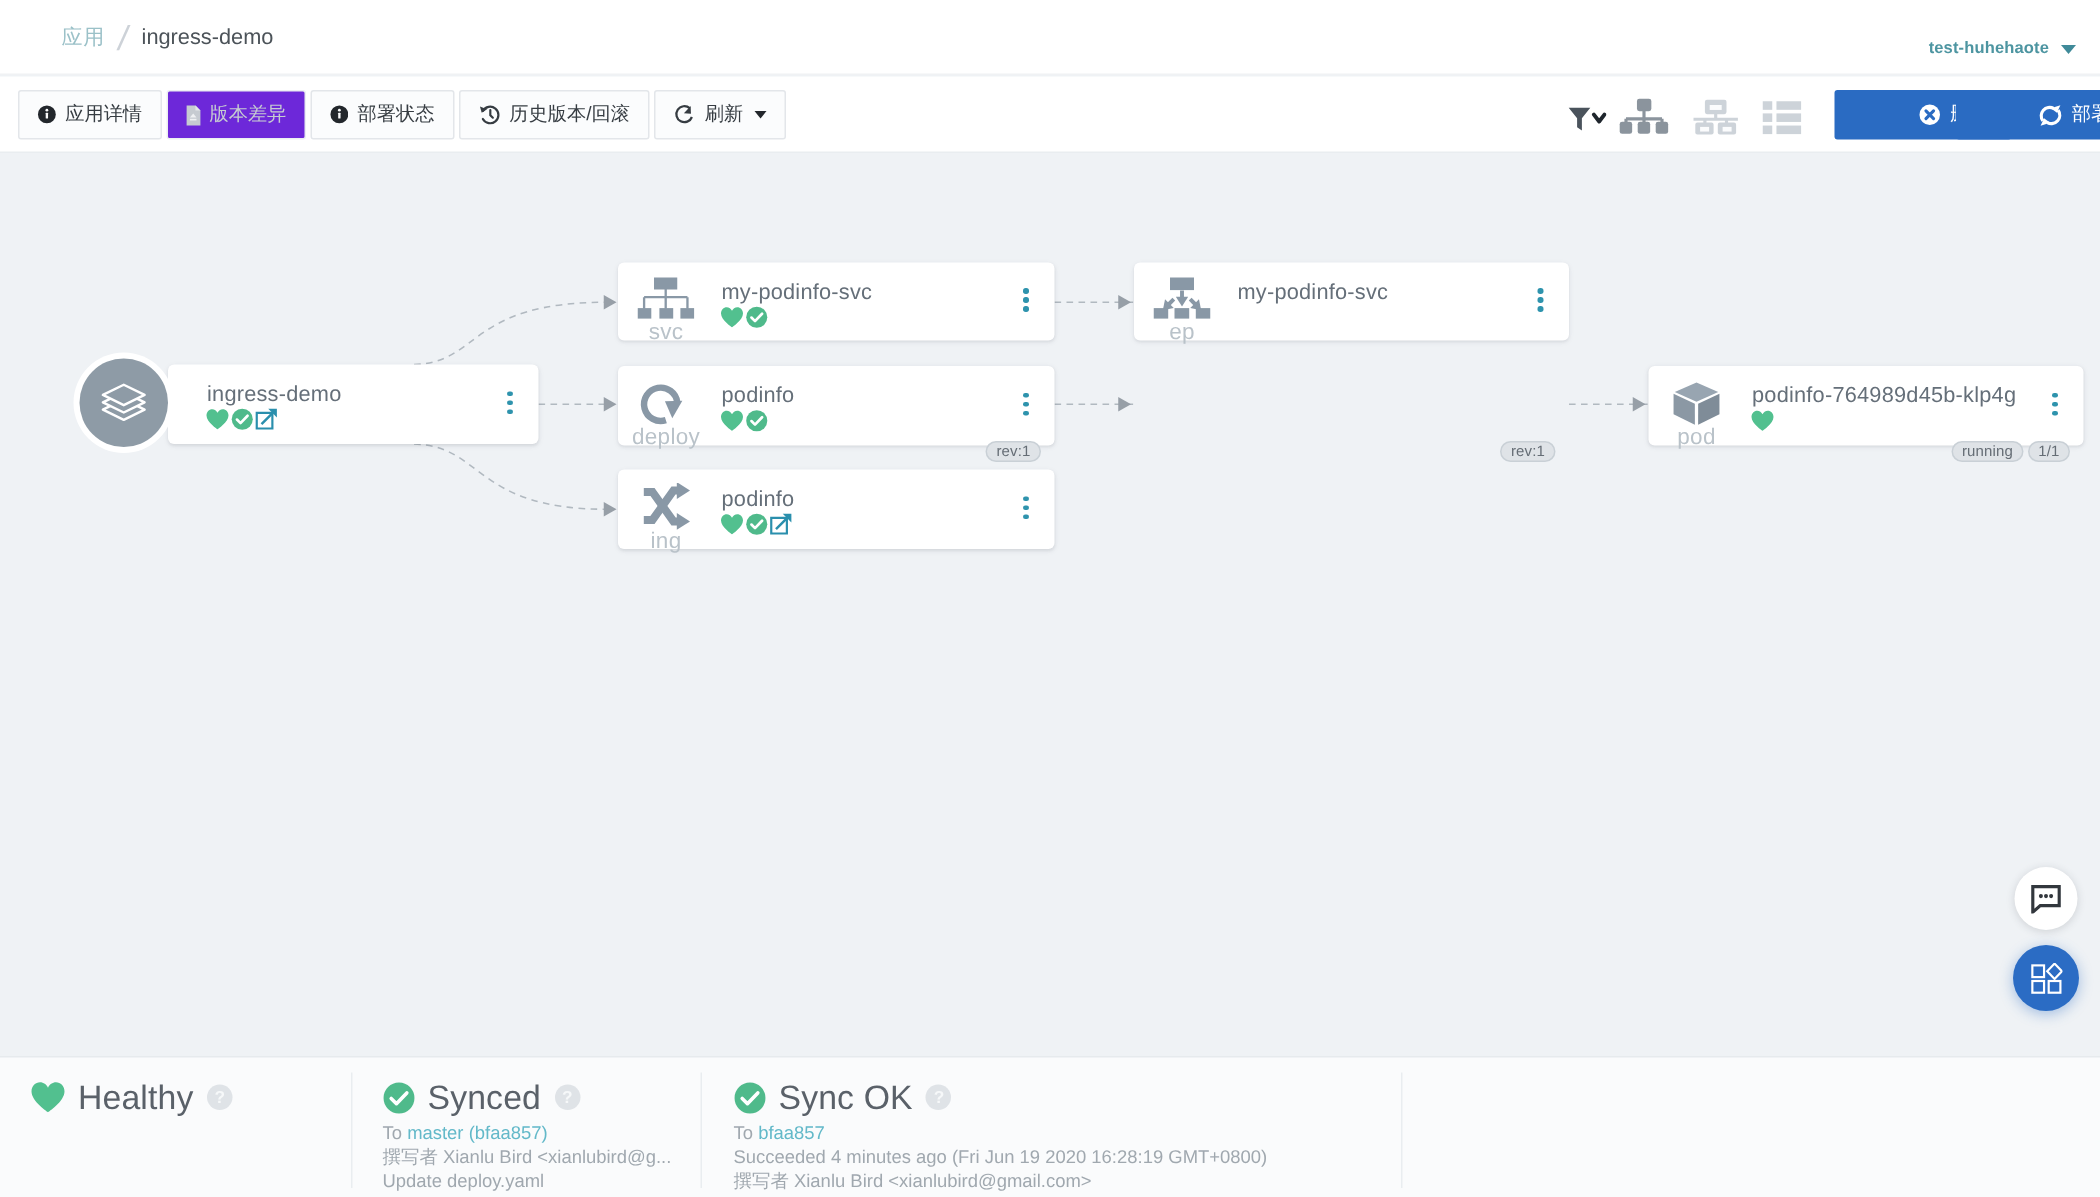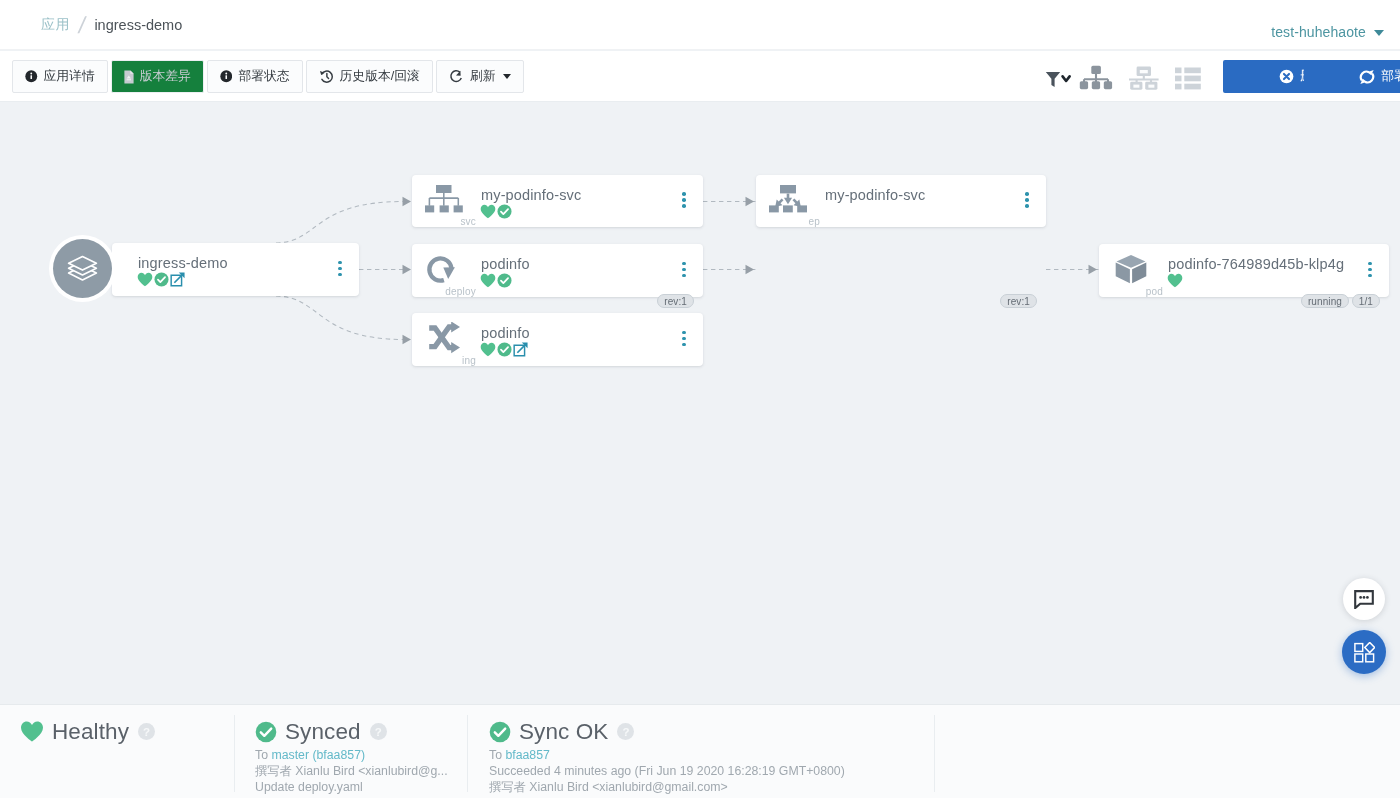--- a/index.html
+++ b/index.html
@@ -10,55 +10,55 @@
   
   .topbar{position:absolute;left:0;top:0;width:1400px;height:50px;background:#fff;
           border-bottom:1px solid #f0f2f4;box-sizing:border-box;}
   .crumb{position:absolute;left:20px;top:0;height:50px;display:flex;align-items:center;
          font-size:14px;}
   .crumb-root{color:#9bc1c8;cursor:pointer;letter-spacing:.5px;margin-left:21px;}
   .crumb-sep{color:#cdd2d8;margin:0 9px;font-size:23px;font-weight:300;
              transform:skewX(-10deg);display:inline-block;line-height:20px;}
   .crumb-cur{color:#4c5359;font-size:14.5px;}
   .user{position:absolute;right:16px;top:0;height:64px;display:flex;align-items:center;
-        color:#4d95a1;font-size:14px;cursor:pointer;letter-spacing:.1px;}
+        color:#4d95a1;font-size:11px;cursor:pointer;letter-spacing:.1px;font-weight:bold;}
   .user .caret{margin-left:8px;width:0;height:0;border-left:5.5px solid transparent;
                border-right:5.5px solid transparent;border-top:6.5px solid #3f8a99;display:inline-block;
                position:relative;top:1px;}
 
   
   .toolbar{position:absolute;left:0;top:51px;width:1400px;height:51px;background:#fff;
            border-bottom:1px solid #e9edf0;box-sizing:border-box;}
   .btngroup{position:absolute;left:12px;top:9px;display:flex;}
   .tbtn{height:33px;box-sizing:border-box;border:1px solid #e3e6ea;background:#fbfcfd;
         display:flex;align-items:center;padding:0 12px;font-size:12.8px;color:#363c42;
         cursor:pointer;margin-right:3px;border-radius:2px;white-space:nowrap;
         letter-spacing:0;}
-  .tbtn.disabled{color:#c6cbd1;background:#15803d;border-color:#eceff2;cursor:default;}
+  .tbtn.disabled{color:#c6cbd1;background:#6d28d9;border-color:#eceff2;cursor:default;}
   .tbtn svg{flex:none;display:block;}
   .tbtn .lbl{letter-spacing:0;}
   .tbtn .dcaret{margin-left:7px;width:0;height:0;border-left:4.5px solid transparent;
                 border-right:4.5px solid transparent;border-top:5px solid #23272c;}
 
   .tright{position:absolute;left:1040px;top:11px;display:flex;align-items:center;}
   .iconbtn{height:30px;display:flex;align-items:center;justify-content:center;
            cursor:pointer;}
   .iconbtn svg{display:block;}
   .bigbtn{height:33px;border-radius:2px;background:#2a6bc2;color:#fff;display:flex;
           align-items:center;justify-content:center;font-size:12.8px;cursor:pointer;
           position:absolute;top:-2px;padding-left:41px;}
   .bigbtn svg{margin-right:6px;flex:none;display:block;}
 
   
   .graph{position:absolute;left:0;top:103px;width:1400px;height:601px;background:#eff2f5;
          overflow:hidden;}
   .node{position:absolute;background:#fff;border-radius:4px;
         box-shadow:0 1px 2px rgba(60,70,80,.10), 0 1px 4px rgba(60,70,80,.06);}
-  .node .kind{position:absolute;left:0;bottom:-1px;width:64px;text-align:right;
-              font-size:10px;color:#b9c2c9;letter-spacing:.2px;line-height:12px;}
+  .node .kind{position:absolute;left:0;bottom:-1px;width:64px;text-align:center;
+              font-size:15px;color:#b9c2c9;letter-spacing:.2px;line-height:12px;}
   .node .nicon{position:absolute;left:13px;top:9px;width:38px;height:32px;}
   .node .nicon svg{display:block;}
   .node .ntitle{position:absolute;left:69px;top:12px;font-size:14.5px;color:#656f79;
                 white-space:nowrap;letter-spacing:.15px;line-height:16px;}
   .node .nstat{position:absolute;left:68px;top:29px;display:flex;align-items:center;
                height:14px;}
   .node .nstat > *{margin-right:1px;display:flex;align-items:center;}
   .node .nstat svg{display:block;}
   .kebab{position:absolute;right:17px;top:50%;transform:translateY(-50%);
          width:4px;height:18px;cursor:pointer;}

